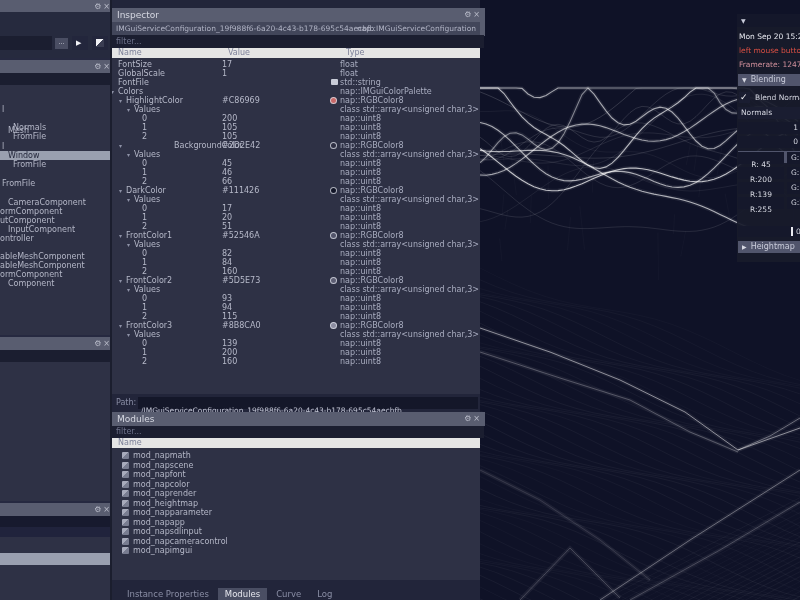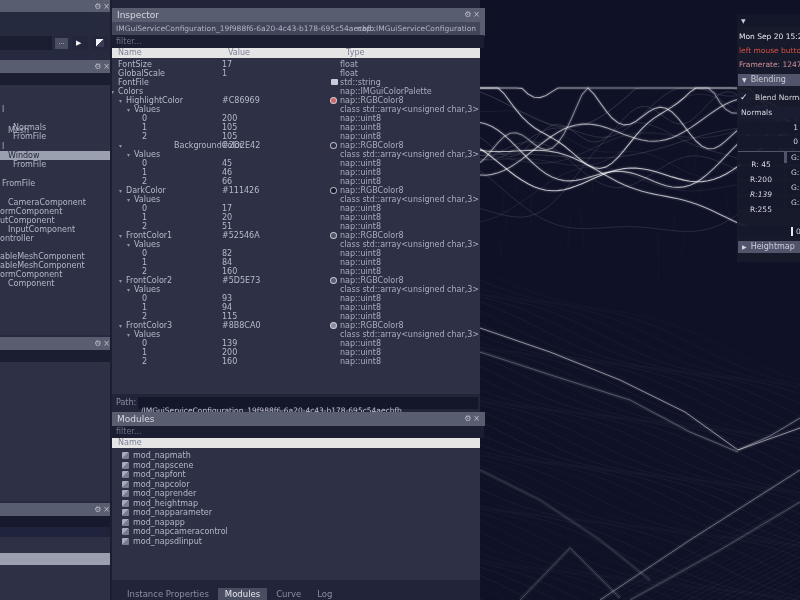--- a/index.html
+++ b/index.html
@@ -499,25 +499,29 @@
         <div class="mrow">
           <span class="pkgic"></span>
           <span class="ml">mod_napparameter</span>
         </div>
         <div class="mrow">
           <span class="pkgic"></span>
           <span class="ml">mod_napapp</span>
         </div>
         <div class="mrow">
           <span class="pkgic"></span>
+          <span class="ml">mod_napsdlinput</span>
+        </div>
+        <div class="mrow">
+          <span class="pkgic"></span>
           <span class="ml">mod_napcameracontrol</span>
         </div>
         <div class="mrow">
           <span class="pkgic"></span>
-          <span class="ml">mod_napsdlinput</span>
+          <span class="ml">mod_napimgui</span>
         </div>
       </div>
   </div>
 
   <div class="abs" id="tabbar" style="left:0;top:582px;width:368px;height:18px;background:#22253a;padding-left:8px;box-sizing:border-box;"><span class="tab">Instance Properties</span><span class="tab active">Modules</span><span class="tab">Curve</span><span class="tab">Log</span></div>
 </div>
 
 <div class="abs" style="left:737px;top:14px;width:63px;height:248px;">
   <div class="abs" style="left:0;top:0;width:75px;height:13px;background:#14172a;">
     <span style="position:absolute;left:4px;top:3px;font-size:6px;color:#c9ccda;">▼</span>
@@ -565,20 +569,20 @@
 </div>
 
 <div class="ov-field" style="left: 738px; top: 152px; width: 46px; height: 12px; text-align: center;"><span style="font-size: 7.5px; line-height: 12px; color: rgb(214, 216, 226);">R: 45</span></div>
 <div class="ov-field" style="left: 787px; top: 152px; width: 46px; height: 12px;">
     <span style="position: absolute; left: 4px; font-size: 7.5px; line-height: 12px; color: rgb(214, 216, 226); white-space: nowrap;">G: 46</span>
   </div>
 <div class="ov-field" style="left: 738px; top: 167px; width: 46px; height: 12px; text-align: center;"><span style="font-size: 7.5px; line-height: 12px; color: rgb(214, 216, 226);">R:200</span></div>
 <div class="ov-field" style="left: 787px; top: 167px; width: 46px; height: 12px;">
     <span style="position: absolute; left: 4px; font-size: 7.5px; line-height: 12px; color: rgb(214, 216, 226); white-space: nowrap;">G:105</span>
   </div>
-<div class="ov-field" style="left: 738px; top: 182px; width: 46px; height: 12px; text-align: center;"><span style="font-size: 7.5px; line-height: 12px; color: rgb(214, 216, 226); font-style: italic;">R:139</span></div>
+<div class="ov-field" style="left: 738px; top: 182px; width: 46px; height: 12px; text-align: center;"><span style="font-size: 7.5px; line-height: 12px; color: rgb(214, 216, 226);">R:139</span></div>
 <div class="ov-field" style="left: 787px; top: 182px; width: 46px; height: 12px;">
     <span style="position: absolute; left: 4px; font-size: 7.5px; line-height: 12px; color: rgb(214, 216, 226); white-space: nowrap;">G:140</span>
   </div>
 <div class="ov-field" style="left: 738px; top: 197px; width: 46px; height: 12px; text-align: center;"><span style="font-size: 7.5px; line-height: 12px; color: rgb(214, 216, 226);">R:255</span></div>
 <div class="ov-field" style="left: 787px; top: 197px; width: 46px; height: 12px;">
     <span style="position: absolute; left: 4px; font-size: 7.5px; line-height: 12px; color: rgb(214, 216, 226); white-space: nowrap;">G:255</span>
   </div>
 
 </body></html>

